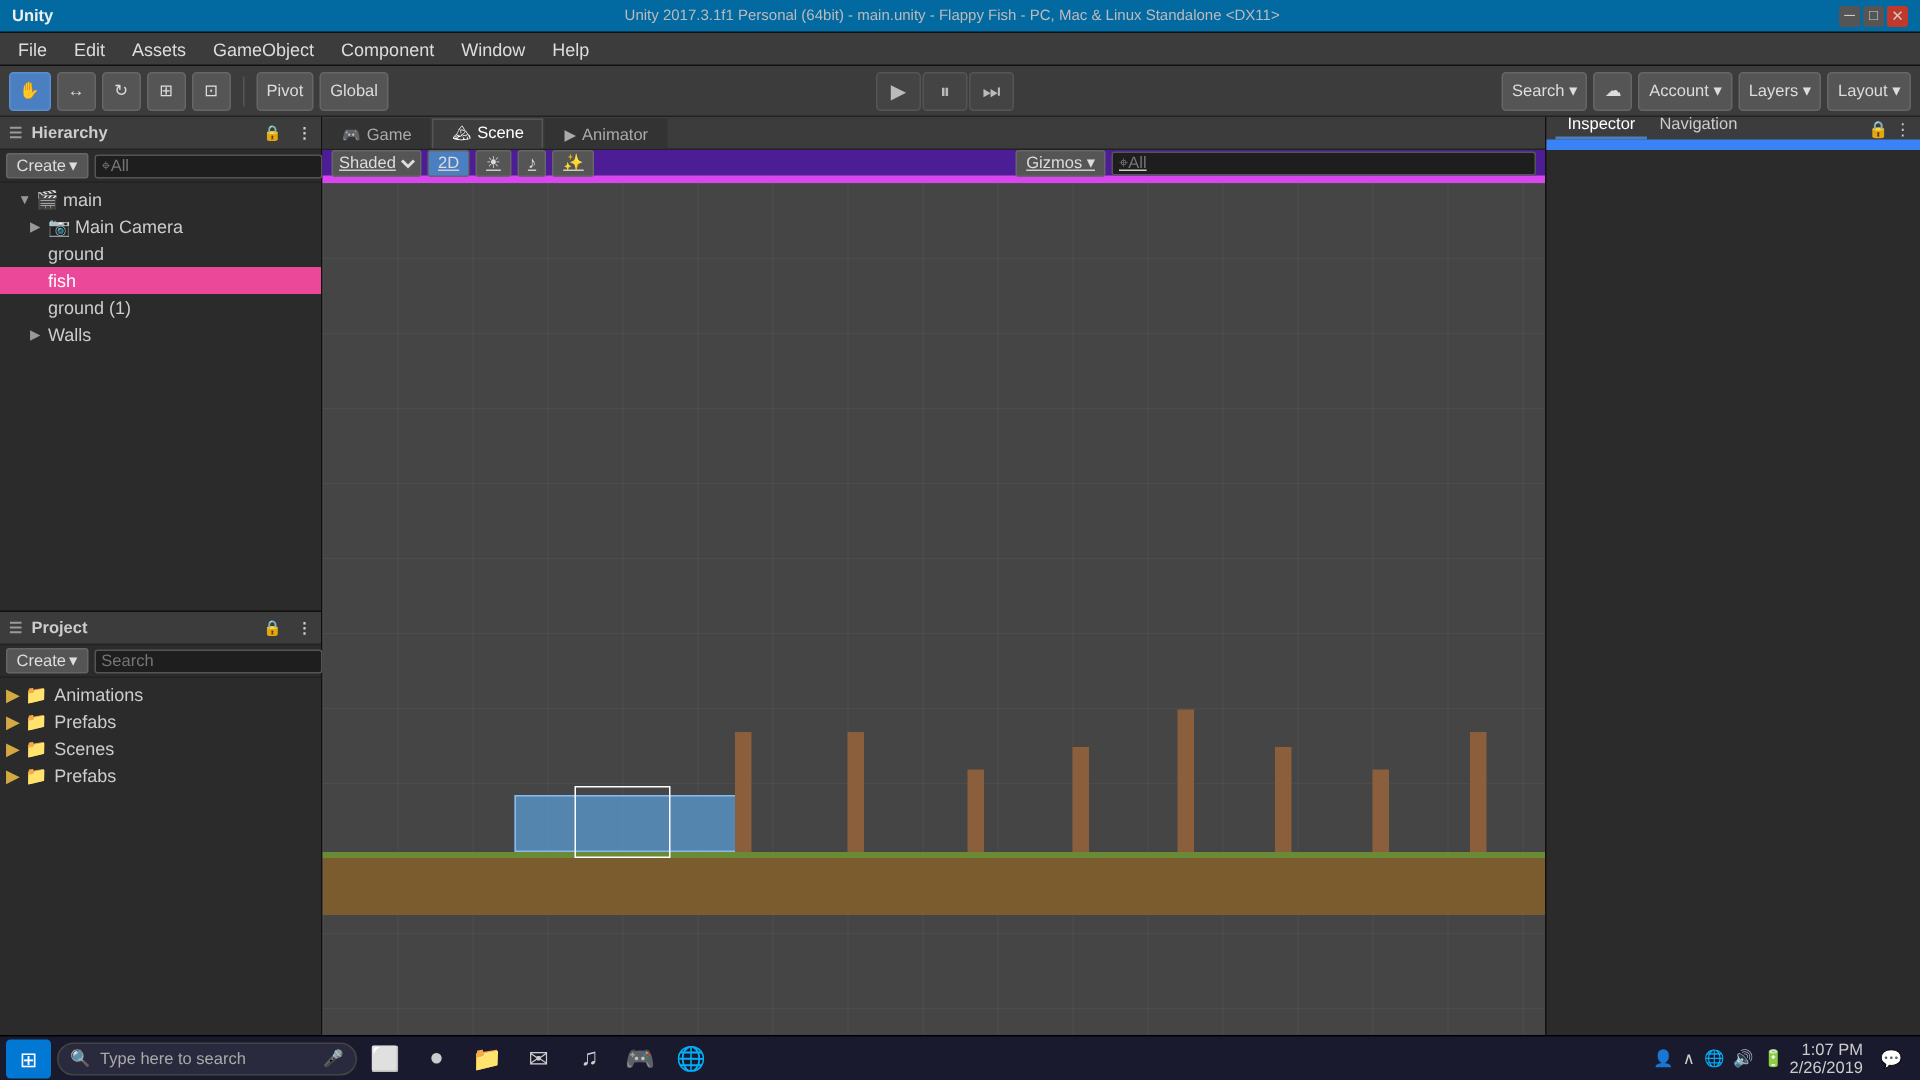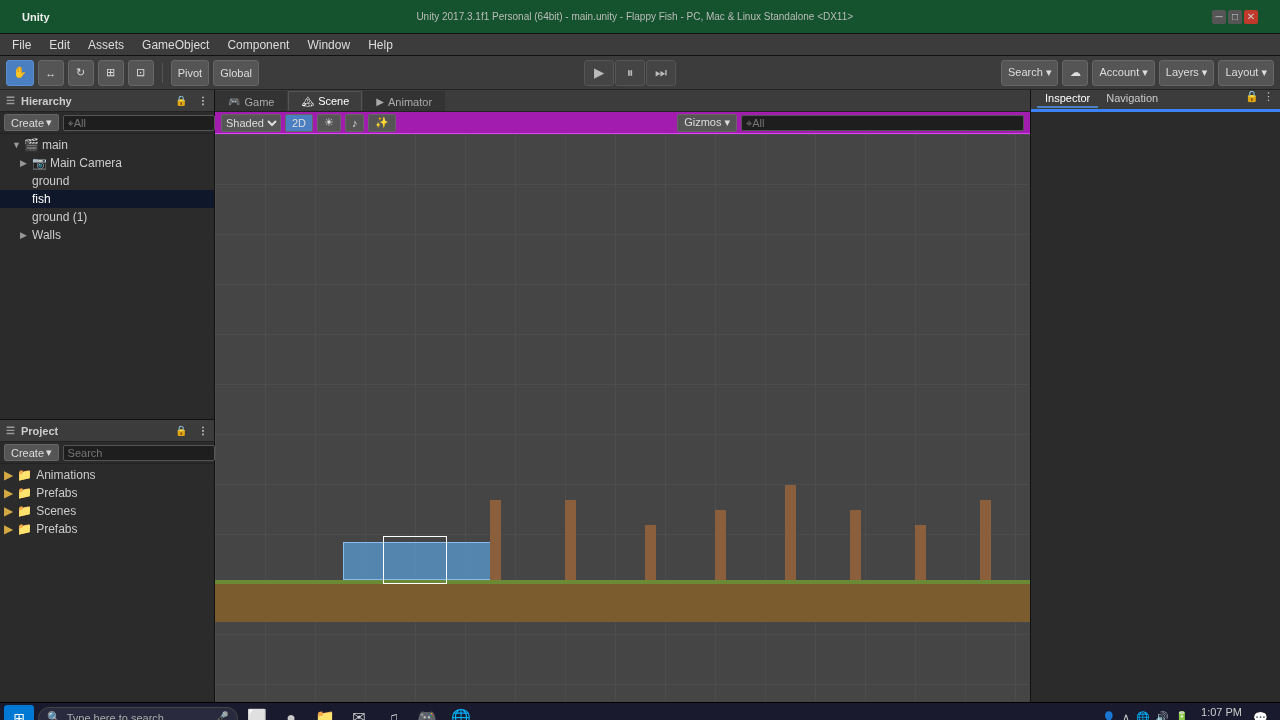--- a/index.html
+++ b/index.html
@@ -1,24 +1,24 @@
 <!DOCTYPE html>
 <html><head>
   <meta charset="utf-8">
   <style>
     * { margin: 0; padding: 0; box-sizing: border-box; }
     body { width: 1280px; height: 720px; overflow: hidden; font-family: 'Segoe UI', Arial, sans-serif; font-size: 12px; background: #1e1e1e; color: #ccc; }
 
     
     #titlebar {
-      height: 34px;
-      background: #14532d;
-      display: flex;
-      align-items: center;
-      padding: 0 22px;
+      height: 22px;
+      background: #0369a1;
+      display: flex;
+      align-items: center;
+      padding: 0 8px;
       font-size: 11px;
       color: #bbb;
       border-bottom: 1px solid #111;
     }
     #titlebar .logo { margin-right: 8px; color: #eee; font-weight: bold; }
     #titlebar .title { flex: 1; text-align: center; font-size: 10px; }
     #titlebar .win-controls { display: flex; gap: 2px; }
     #titlebar .win-btn { width: 14px; height: 14px; border-radius: 2px; border: none; cursor: pointer; font-size: 10px; display: flex; align-items: center; justify-content: center; background: #555; color: #ccc; }
 
     
@@ -142,21 +142,21 @@
     }
     .h-item {
       display: flex;
       align-items: center;
       height: 18px;
       padding: 0 4px;
       cursor: pointer;
       font-size: 12px;
       color: #ccc;
     }
-    .h-item.selected { background: #0f172a; color: #fff; }
+    .h-item.selected { background: #ec4899; color: #fff; }
     .h-item .arrow { width: 12px; font-size: 9px; color: #999; }
 
     
     #project-panel {
       flex: 1;
       display: flex;
       flex-direction: column;
     }
     .project-content {
       flex: 1;
@@ -204,26 +204,27 @@
     }
     .view-tab.active {
       background: #3d3d3d;
       color: #fff;
       border-color: #555;
       border-bottom: 1px solid #3d3d3d;
     }
     .view-tab .tab-icon { font-size: 10px; }
     #scene-toolbar {
       height: 22px;
-      background: #a21caf;
+      background: #4c1d95;
       display: flex;
       align-items: center;
       padding: 0 6px;
       gap: 4px;
-      border-bottom: 1px solid #d946ef;
+      border-bottom: 5px solid #d946ef;
+      text-decoration: underline;
     }
     .scene-btn {
       height: 18px;
       background: #555;
       border: 1px solid #666;
       border-radius: 2px;
       color: #ddd;
       font-size: 11px;
       padding: 0 6px;
       cursor: pointer;
@@ -247,23 +248,23 @@
       width: 250px;
       background: #2b2b2b;
       border-left: 1px solid #111;
       display: flex;
       flex-direction: column;
     }
     #inspector-tabs {
       height: 22px;
       background: #3c3c3c;
       display: flex;
-      align-items: flex-start;
+      align-items: flex-end;
       padding: 0 6px;
-      border-bottom: 3px solid #3b82f6;
+      border-bottom: 7px solid #3b82f6;
     }
     .insp-tab {
       padding: 2px 8px;
       font-size: 11px;
       color: #ccc;
       cursor: pointer;
       border-bottom: 2px solid transparent;
     }
     .insp-tab.active { color: #fff; border-bottom-color: #4a7fc1; }
 

